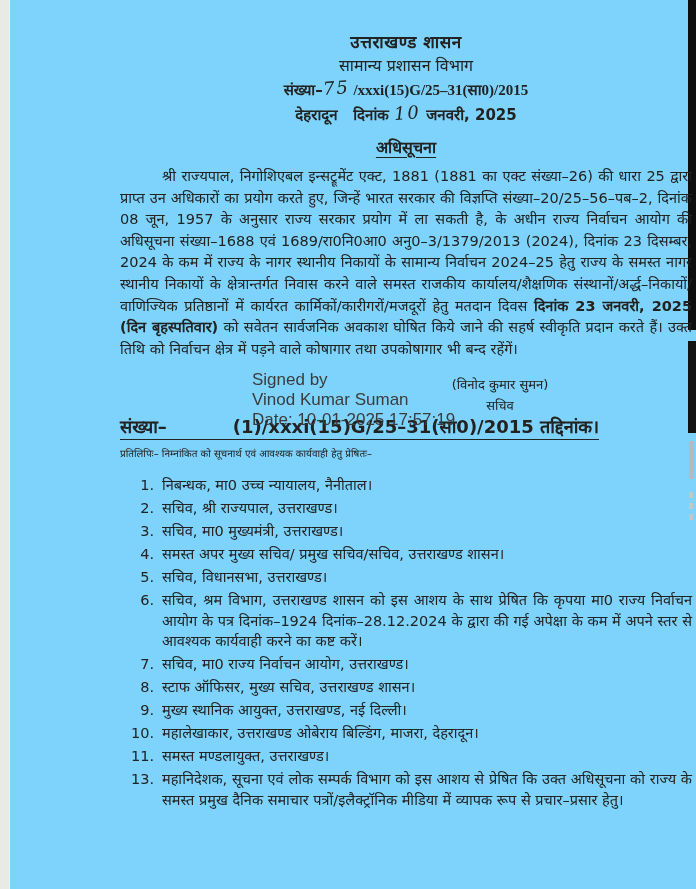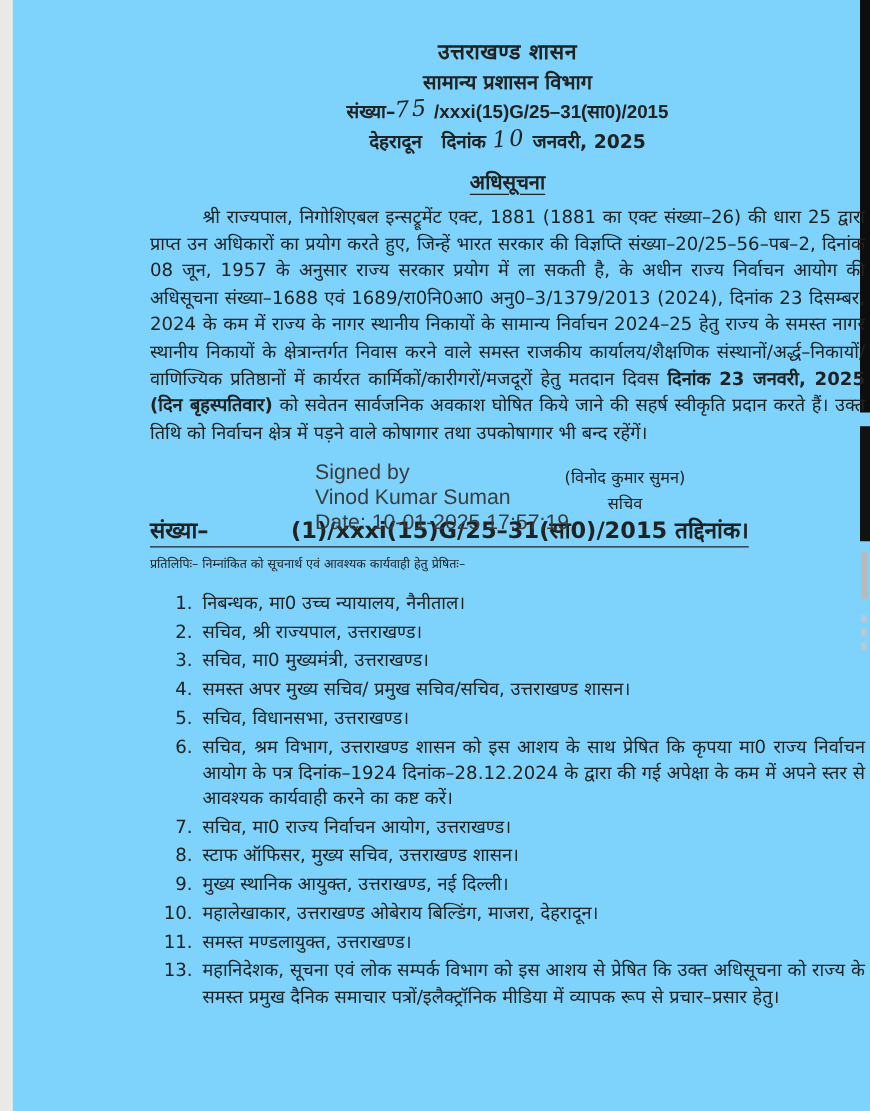--- a/index.html
+++ b/index.html
@@ -17,23 +17,23 @@
   }
   .edge-black-1 { position: absolute; right: 0; top: 0; width: 8px; height: 330px; background: #0e0e0e; }
   .edge-black-2 { position: absolute; right: 0; top: 341px; width: 8px; height: 92px; background: #121212; }
   .edge-grey-1  { position: absolute; right: 2px; top: 441px; width: 5px; height: 38px; background: #b9b9b7; }
   .edge-dot     { position: absolute; right: 3px; width: 4px; height: 6px; background: #c6c6c4; }
 
   .content { position: absolute; left: 120px; top: 30px; width: 572px; }
 
   .center { text-align: center; }
   .org-title  { font-size: 17px; font-weight: bold; line-height: 24px; letter-spacing: .5px; }
-  .dept-title { font-size: 16px; font-weight: bold; line-height: 23px; }
+  .dept-title { font-size: 16px; font-weight: normal; line-height: 23px; }
   .ref-line   { font-size: 15px; line-height: 23px; font-weight: bold; }
-  .ref-line .latin { font-family: Liberation Sans, sans-serif; text-align: center; }
+  .ref-line .latin { font-family: Liberation Serif, serif; text-align: center; }
   .handwritten {
     display: inline-block;
     font-family: "DejaVu Serif", serif;
     font-style: italic; font-weight: normal;
     font-size: 18px; letter-spacing: 2px;
     transform: rotate(-4deg) translateY(-1px);
   }
   .place-date { font-size: 15px; line-height: 23px; font-weight: bold; }
   .notif-heading {
     margin-top: 9px;

